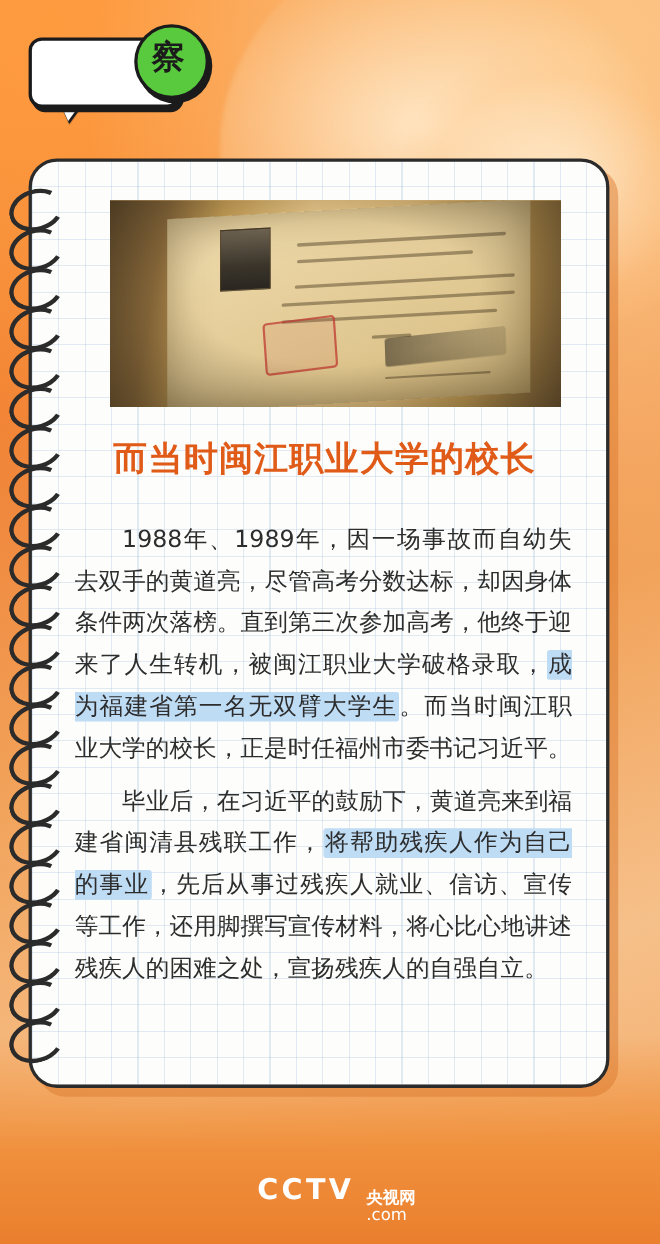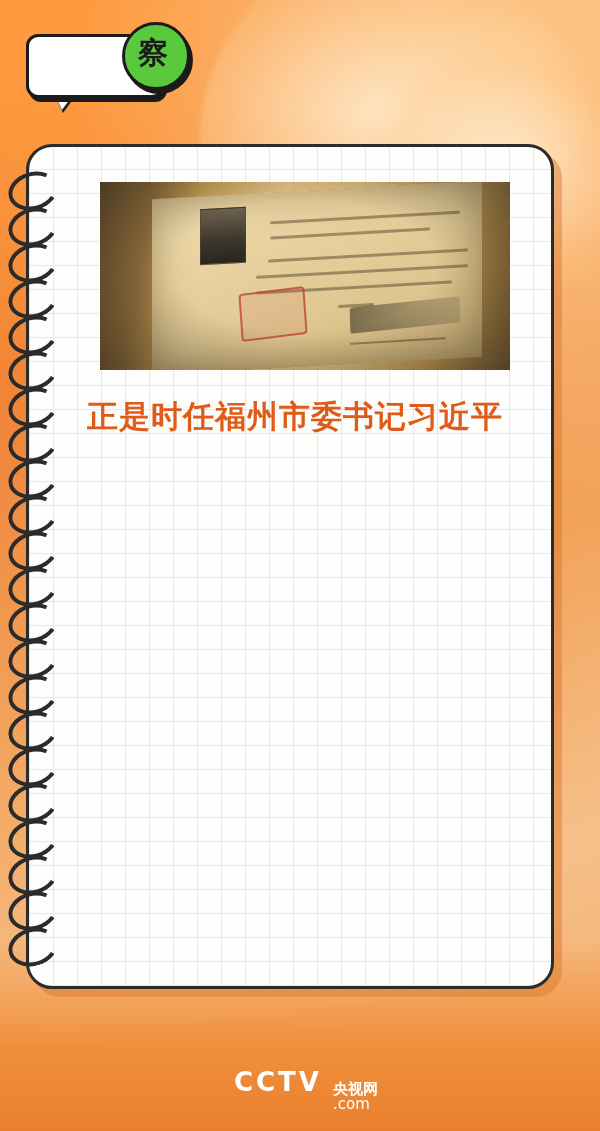--- a/index.html
+++ b/index.html
@@ -338,23 +338,25 @@
   <div class="photo-line" style="left:168px; top:72px; width:200px;"></div>
   <div class="photo-line" style="left:156px; top:88px; width:212px;"></div>
   <div class="photo-line" style="left:156px; top:104px; width:196px;"></div>
   <div class="photo-line" style="left:238px; top:122px; width:36px;"></div>
   <div class="photo-line" style="left:250px; top:158px; width:96px; height:2px;"></div>
   <div class="photo-stamp"></div>
   <div class="photo-sign"></div>
   <div class="photo-vign"></div>
 </div>
 
-<div class="headline">正是时任福州市委书记习近平</div>
+<div class="headline">而当时闽江职业大学的校长</div>
 
 <div class="body-text">
+  <p class="para" id="p0"><span>1988年、1989年，因一场事故而自幼失去双手的黄道亮，尽管高考分数达标，却因身体条件两次落榜。直到第三次参加高考，他终于迎来了人生转机，被闽江职业大学破格录取，</span><span class="hl">成为福建省第一名无双臂大学生</span><span>。而当时闽江职业大学的校长，正是时任福州市委书记习近平。</span></p>
+  <p class="para" id="p1"><span>毕业后，在习近平的鼓励下，黄道亮来到福建省闽清县残联工作，</span><span class="hl">将帮助残疾人作为自己的事业</span><span>，先后从事过残疾人就业、信访、宣传等工作，还用脚撰写宣传材料，将心比心地讲述残疾人的困难之处，宣扬残疾人的自强自立。</span></p>
 </div>
 
 <div class="footer">
   <div class="footer-inner">
     <span class="cctv">CCTV</span>
     <span class="cn-stack">
       <span class="cn-top">央视网</span>
       <span class="cn-bot">.com</span>
     </span>
   </div>

